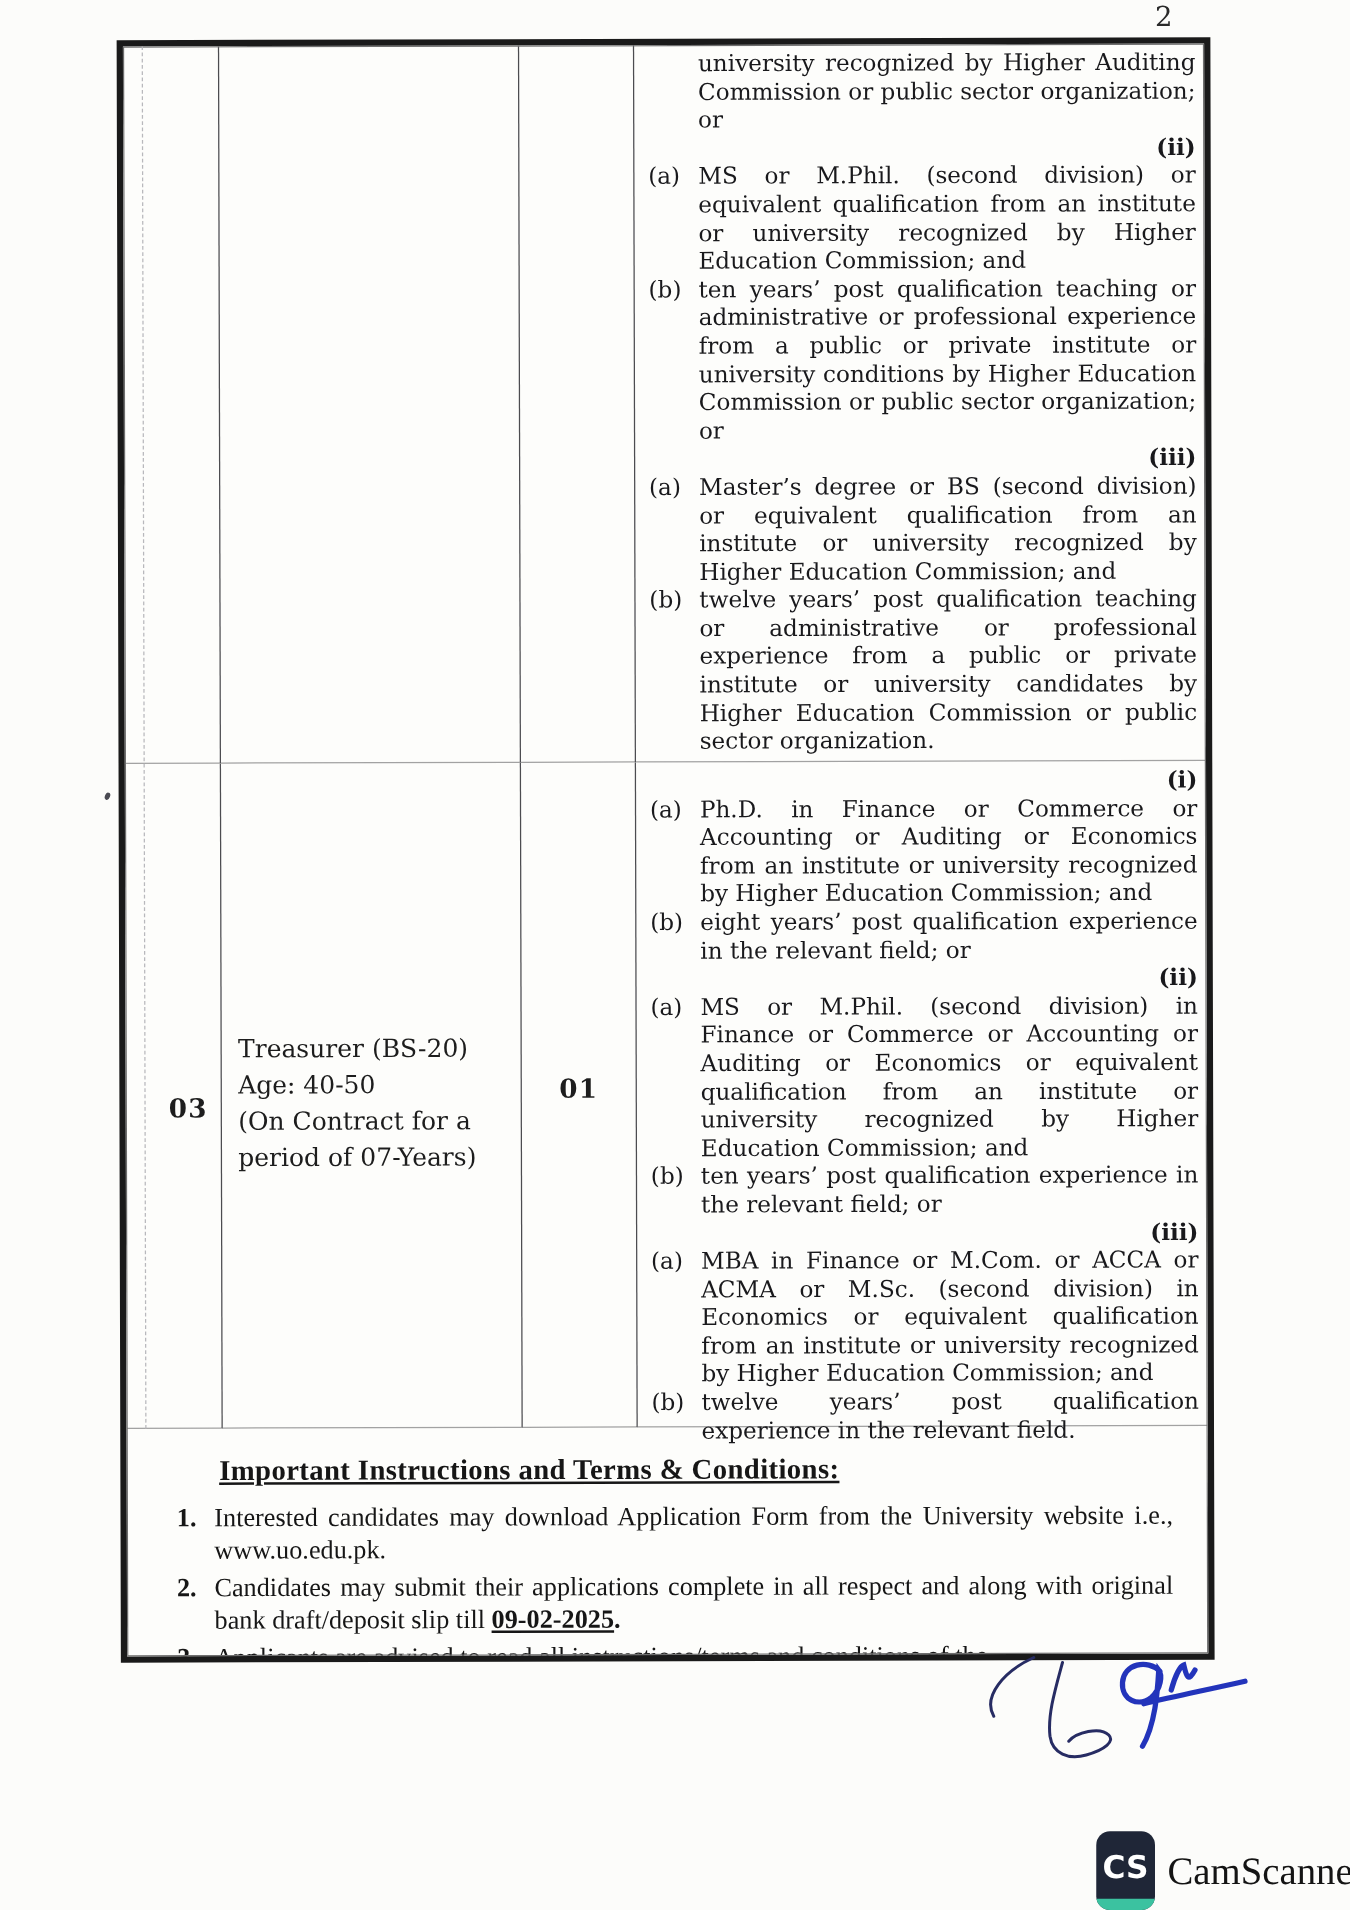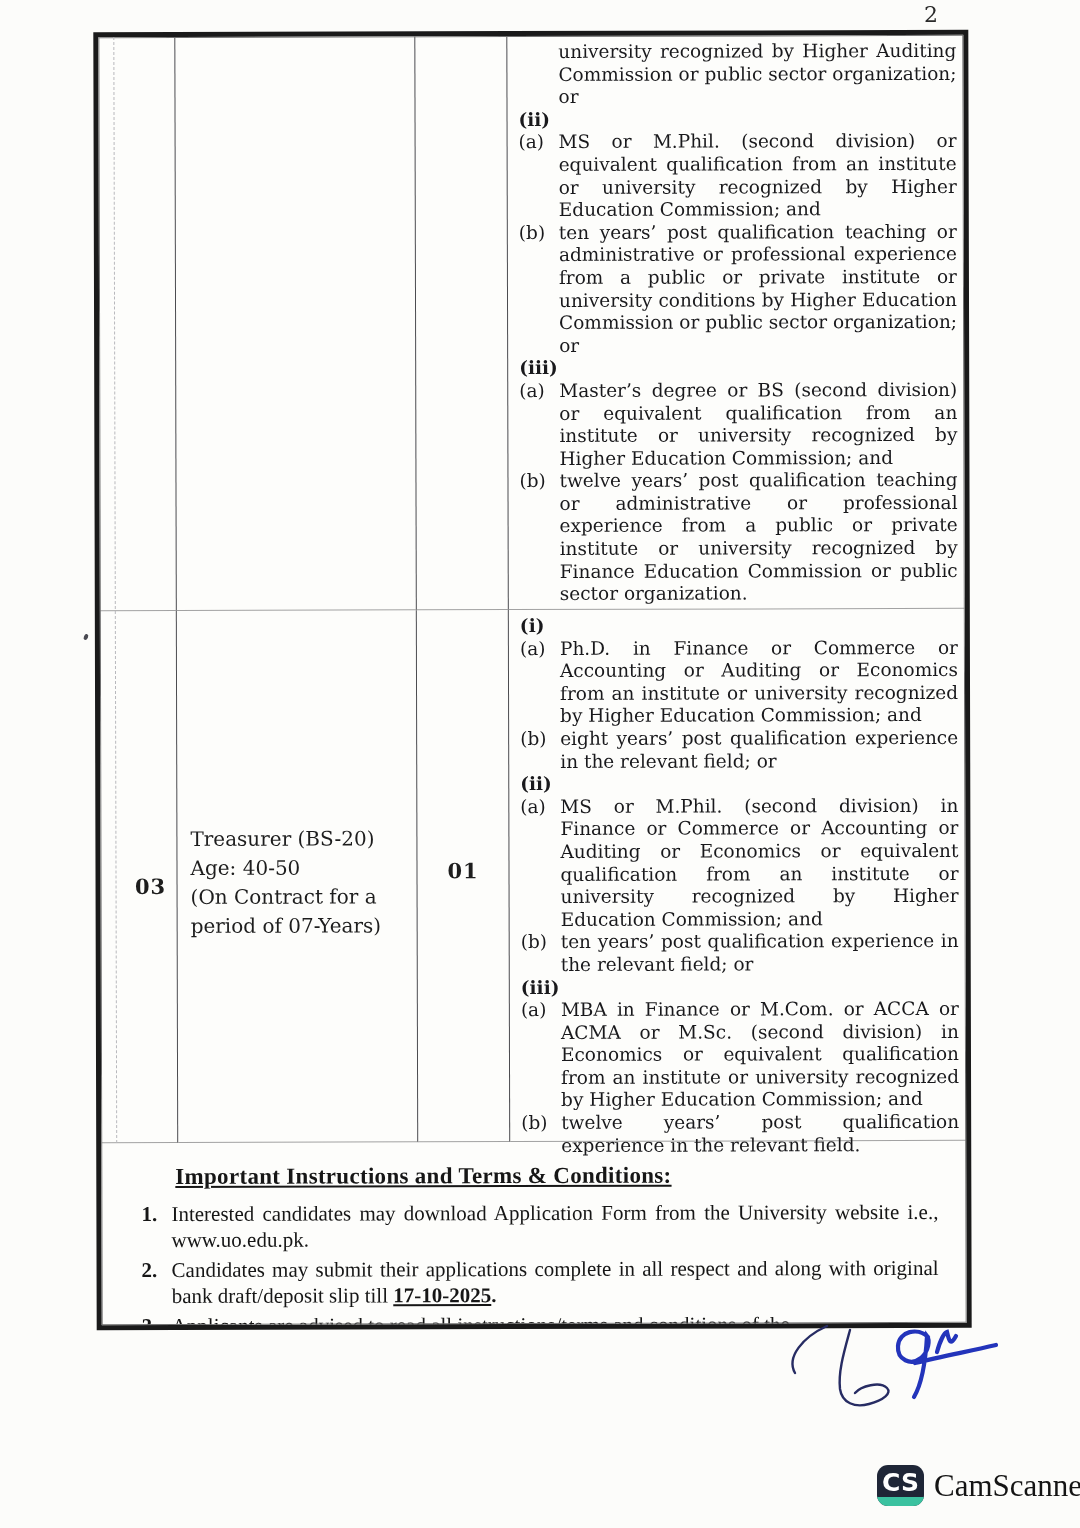--- a/index.html
+++ b/index.html
@@ -65,21 +65,21 @@
   .cell-count {
     display:flex; align-items:center; justify-content:center;
     font-weight:bold; font-size:21px; padding-bottom:10px;
     letter-spacing:1px;
   }
   .cell-qual {
     padding:5px 7px 0 11px;
     font-size:18.5px; line-height:22.6px;
     color:#19191c;
   }
-  .q-center { text-align:left; font-weight:bold; }
+  .q-center { text-align:right; font-weight:bold; }
   .q-item { display:flex; }
   .q-marker { flex:0 0 40px; }
   .q-text { flex:1; text-align:justify; }
   
   .instructions {
     padding:19px 16px 0 40px;
     font-family:"Liberation Serif", serif;
     color:#161616;
   }
   .ins-heading {
@@ -100,21 +100,21 @@
   .signature-svg {
     position:absolute; left:0; top:0; width:1080px; height:1528px;
     pointer-events:none;
   }
   
   .watermark {
     position:absolute; left:877px; top:1465px;
     display:flex; align-items:center; gap:10px;
   }
   .cs-badge {
-    width:47px; height:41px; border-radius:11px;
+    width:47px; height:63px; border-radius:11px;
     position:relative; overflow:hidden;
     display:flex; align-items:center; justify-content:center;
     color:#ffffff; font-weight:bold; font-size:25px;
     font-family:"DejaVu Sans", sans-serif;
   }
   .cs-accent {
     position:absolute; left:0; right:0; bottom:0; height:9px;
   }
   .cs-badge span { position:relative; top:-3px; }
   .cs-label {
@@ -148,21 +148,21 @@
           <span class="q-marker">(b)</span>
           <span class="q-text">ten years’ post qualification teaching or administrative or professional experience from a public or private institute or university conditions by Higher Education Commission or public sector organization; or</span>
         </div>
         <div class="q-center">(iii)</div>
         <div class="q-item">
           <span class="q-marker">(a)</span>
           <span class="q-text">Master’s degree or BS (second division) or equivalent qualification from an institute or university recognized by Higher Education Commission; and</span>
         </div>
         <div class="q-item">
           <span class="q-marker">(b)</span>
-          <span class="q-text">twelve years’ post qualification teaching or administrative or professional experience from a public or private institute or university recognized by Finance Education Commission or public sector organization.</span>
+          <span class="q-text">twelve years’ post qualification teaching or administrative or professional experience from a public or private institute or university candidates by Higher Education Commission or public sector organization.</span>
         </div>
       </div>
       <div class="cell cell-serial">03</div>
       <div class="cell cell-pos">
         <div class="pos-line b">Treasurer (BS-20)</div>
         <div class="pos-line">Age: 40-50</div>
         <div class="pos-line b">(On Contract for a period of 07-Years)</div>
       </div>
       <div class="cell cell-count">01</div>
       <div class="cell cell-qual last-col">
@@ -197,21 +197,21 @@
     </div>
   <div class="instructions">
     <div class="ins-heading">Important Instructions and Terms &amp; Conditions:</div>
     <div class="ins-list">
         <div class="ins-item">
           <span class="ins-num">1.</span>
           <span class="ins-text"><span>Interested candidates may download Application Form from the University website i.e., www.uo.edu.pk.</span></span>
         </div>
         <div class="ins-item">
           <span class="ins-num">2.</span>
-          <span class="ins-text"><span>Candidates may submit their applications complete in all respect and along with original bank draft/deposit slip till </span><span style="font-weight: bold; text-decoration: underline;">17-10-2025</span><span style="font-weight: bold;">.</span></span>
+          <span class="ins-text"><span>Candidates may submit their applications complete in all respect and along with original bank draft/deposit slip till </span><span style="font-weight: bold; text-decoration: underline;">09-02-2025</span><span style="font-weight: bold;">.</span></span>
         </div>
         <div class="ins-item">
           <span class="ins-num">3.</span>
           <span class="ins-text"><span>Applicants are advised to read all instructions/terms and conditions of the</span></span>
         </div>
       </div>
   </div>
 </div>
 
 <svg class="signature-svg" viewBox="0 0 1080 1528">

